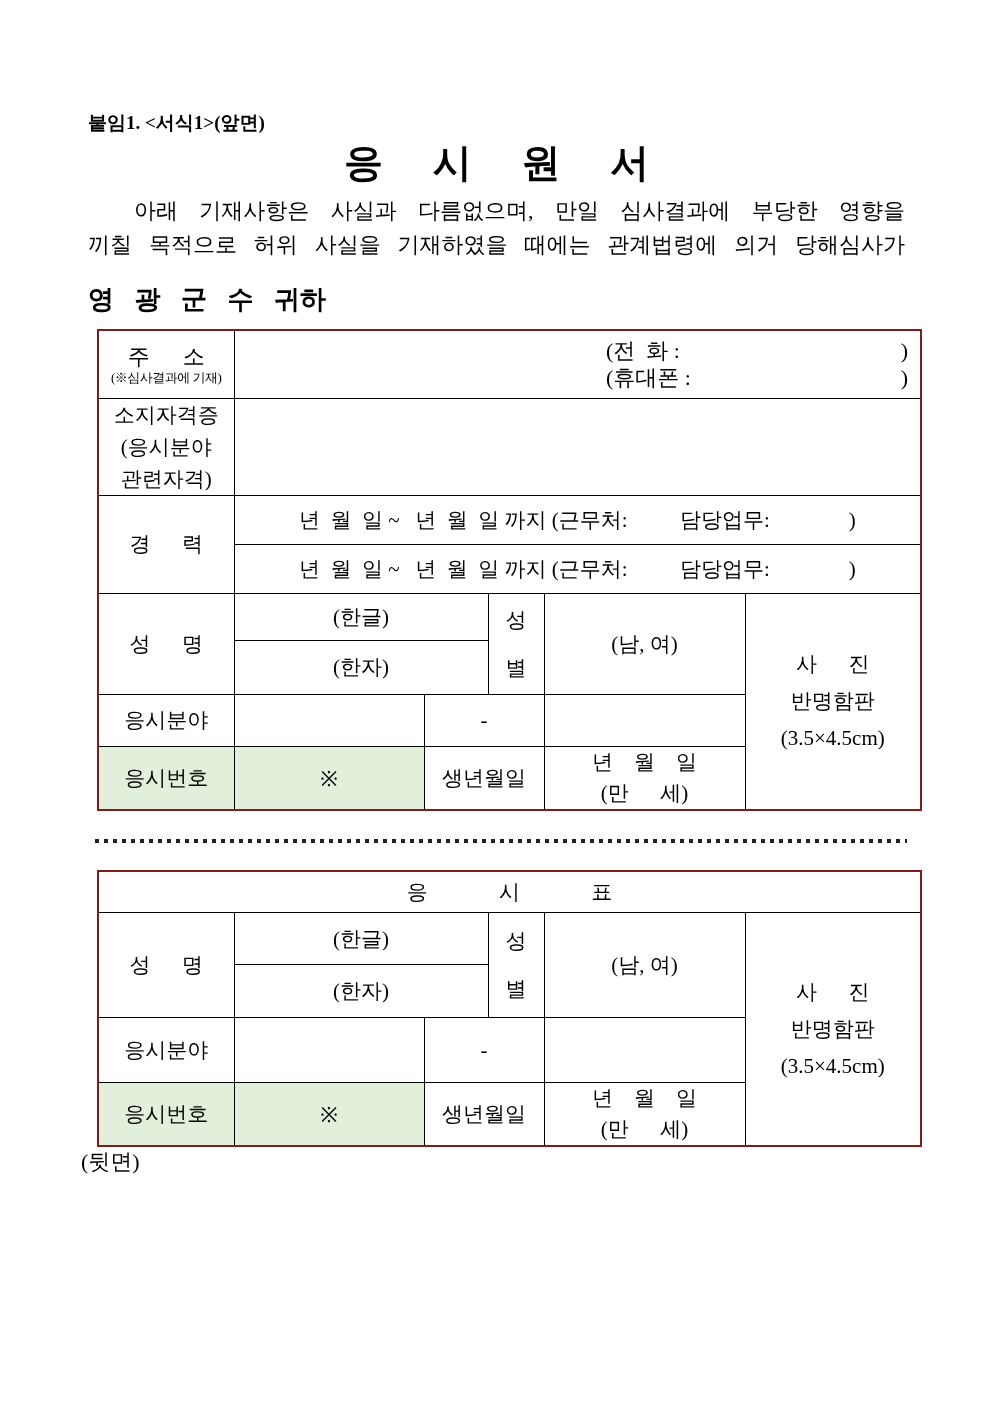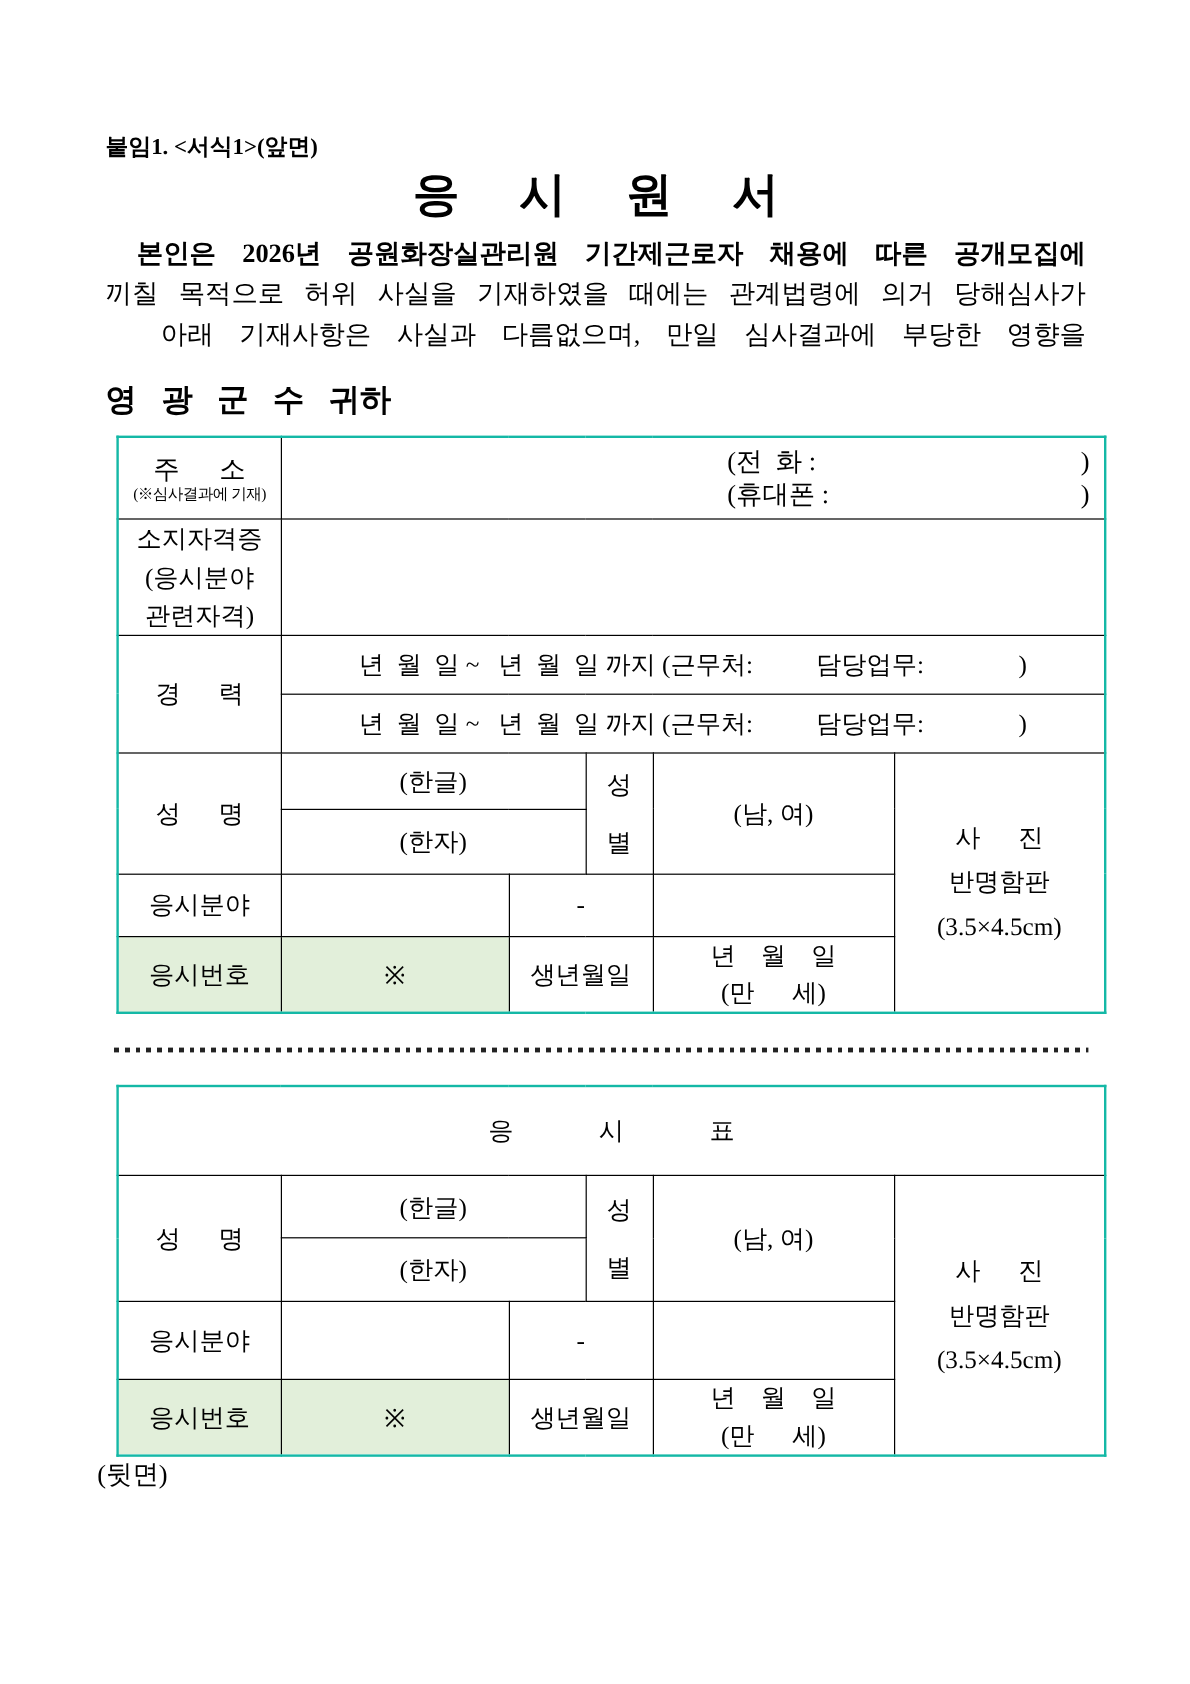--- a/index.html
+++ b/index.html
@@ -27,36 +27,36 @@
   .indent-md { text-indent: 46px; }
 
   .addressee {
     text-align: left; font-size: 26px; font-weight: bold;
     margin: 20px 14px 12px 0; word-spacing: 14px; white-space: pre;
   }
 
   table.form-table {
     border-collapse: collapse; table-layout: fixed;
     width: 823px; margin-left: 9px;
-    border: 2px solid #14b8a6;
+    border: 2px solid #7f1d1d;
     padding-left: 28px;
   }
   .form-table td, .form-table th {
     border: 1px solid #000; font-weight: normal; font-size: 21px;
     padding: 0 4px; vertical-align: middle; text-align: center; overflow: hidden;
   }
   .pre { white-space: pre; }
 
   
   .t1-r1 { height: 68px; } .t1-r2 { height: 96px; }
   .t1-r3 { height: 49px; } .t1-r4 { height: 49px; }
   .t1-r5 { height: 47px; } .t1-r6 { height: 54px; }
   .t1-r7 { height: 52px; } .t1-r8 { height: 54px; }
   
-  .t2-r1 { height: 75px; } .t2-r2 { height: 52px; } .t2-r3 { height: 53px; }
+  .t2-r1 { height: 42px; } .t2-r2 { height: 52px; } .t2-r3 { height: 53px; }
   .t2-r4 { height: 65px; } .t2-r5 { height: 55px; }
 
   .addr-label-main { font-size: 22px; line-height: 26px; white-space: pre; }
   .addr-label-note { font-size: 13px; line-height: 15px; white-space: nowrap; letter-spacing: -0.5px; }
   .addr-value { text-align: right; }
   .phone-block { margin-left: auto; margin-right: 8px; width: 302px; font-size: 22px; line-height: 27px; }
   .phone-row { display: flex; justify-content: space-between; white-space: pre; }
 
   .license-label { line-height: 32px; font-size: 22px; }
   .career-label { font-size: 22px; }
@@ -83,23 +83,22 @@
 </head>
 <body>
 
 <div class="content">
 
   <div class="attachment-label">붙임1. &lt;서식1&gt;(앞면)</div>
 
   <div class="doc-title">응 시 원 서</div>
 
   <div class="pledge">
-    <div class="pline justify indent-sm bold">본인은 2026년 공원화장실관리원 기간제근로자 채용에 따른 공개모집에</div>
+    <div class="pline justify indent-md">아래 기재사항은 사실과 다름없으며, 만일 심사결과에 부당한 영향을</div>
     <div class="pline justify">끼칠 목적으로 허위 사실을 기재하였을 때에는 관계법령에 의거 당해심사가</div>
-    <div class="pline justify indent-md">아래 기재사항은 사실과 다름없으며, 만일 심사결과에 부당한 영향을</div>
   </div>
 
   <div class="addressee">영 광 군 수 귀하</div>
 
   <table class="form-table">
     <colgroup>
       <col style="width:136px">
         <col style="width:190px">
         <col style="width:64px">
       <col style="width:56px">

